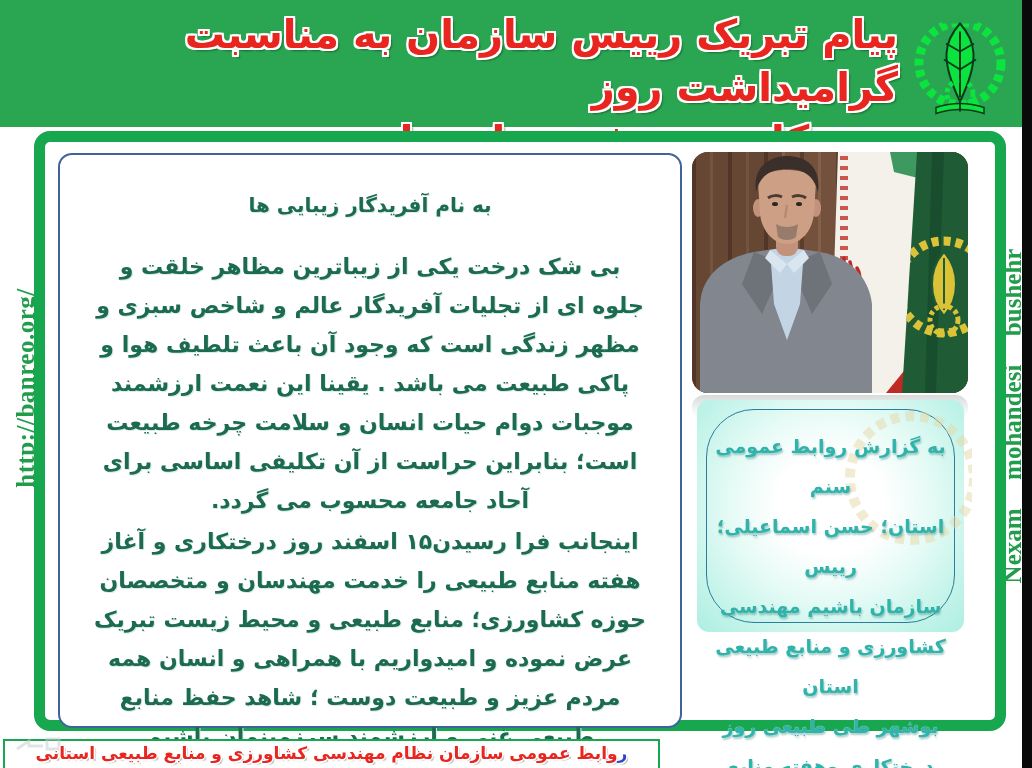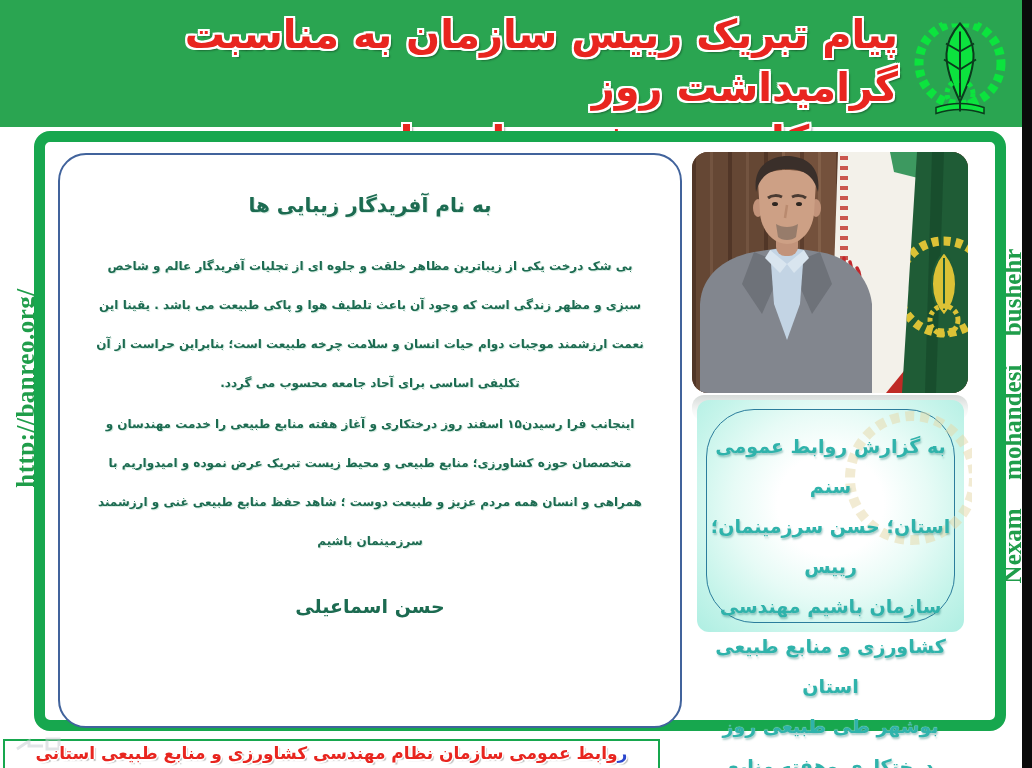--- a/index.html
+++ b/index.html
@@ -22,24 +22,24 @@
     color:#1f9d4a;white-space:pre;transform:rotate(-90deg);transform-origin:center center;}
   .side-left{font-size:25px;width:420px;left:-184px;top:374px;text-align:center;letter-spacing:.5px;}
   .side-right{font-size:25px;width:450px;left:788px;top:402px;text-align:center;word-spacing:8px;}
 
   
   .main-frame{position:absolute;left:34px;top:131px;width:972px;height:600px;box-sizing:border-box;
     border:11px solid #17a74e;border-radius:16px;background:#ffffff;}
 
   
   .bubble{position:absolute;left:58px;top:153px;width:624px;height:575px;box-sizing:border-box;
-    border:2px solid #41639c;border-radius:28px;background:#ffffff;direction:rtl;
+    border:2px solid #41639c;border-radius:14px;background:#ffffff;direction:rtl;
     padding:38px 34px 0 34px;text-align:center;color:#1c6b51;}
   .bubble .bism{font-size:20px;font-weight:bold;margin:0 0 30px 0;text-shadow:1px 1px 0 #d7ece2;}
-  .bubble p{font-size:12px;font-weight:bold;line-height:39px;margin:0 0 2px 0;
+  .bubble p{font-size:22px;font-weight:bold;line-height:39px;margin:0 0 2px 0;
     text-shadow:1px 1px 0 #d7ece2;}
   .bubble .sig{margin-top:26px;font-size:19px;font-weight:bold;line-height:39px;}
 
   
   .photo{position:absolute;left:692px;top:152px;width:276px;height:241px;border-radius:16px;
     overflow:hidden;background:#74513c;}
   .photo svg{display:block;}
   .photo-reflection{position:absolute;left:692px;top:395px;width:276px;height:26px;border-radius:12px;
     background:linear-gradient(180deg,rgba(120,135,128,.30),rgba(160,175,168,.10) 60%,rgba(255,255,255,0));}
 
@@ -158,21 +158,21 @@
   </div>
   <div class="photo-reflection"></div>
 
   <div class="news-box">
     <div class="news-inner"></div>
     <svg class="news-watermark" width="180" height="150" viewBox="0 0 180 150">
       <circle cx="120" cy="72" r="62" fill="none" stroke="#e6d9a8" stroke-width="10" stroke-dasharray="9 6"></circle>
     </svg>
     <div class="news-text" dir="rtl">
         <div>به گزارش روابط عمومی سنم</div>
-        <div>استان؛ حسن سرزمینمان؛ رییس</div>
+        <div>استان؛ حسن اسماعیلی؛ رییس</div>
         <div>سازمان باشیم مهندسی</div>
         <div>کشاورزی و منابع طبیعی استان</div>
         <div>بوشهر طی طبیعی روز</div>
         <div>درختکاری وهفته منابع طبیعی</div>
       </div>
   </div>
 
   <div class="footer-bar">
     <svg class="footer-watermark" width="52" height="24" viewBox="0 0 52 24">
       <path d="M4,14 L16,6 L16,11 L30,11" fill="none" stroke="#c9ced4" stroke-width="3"></path>

